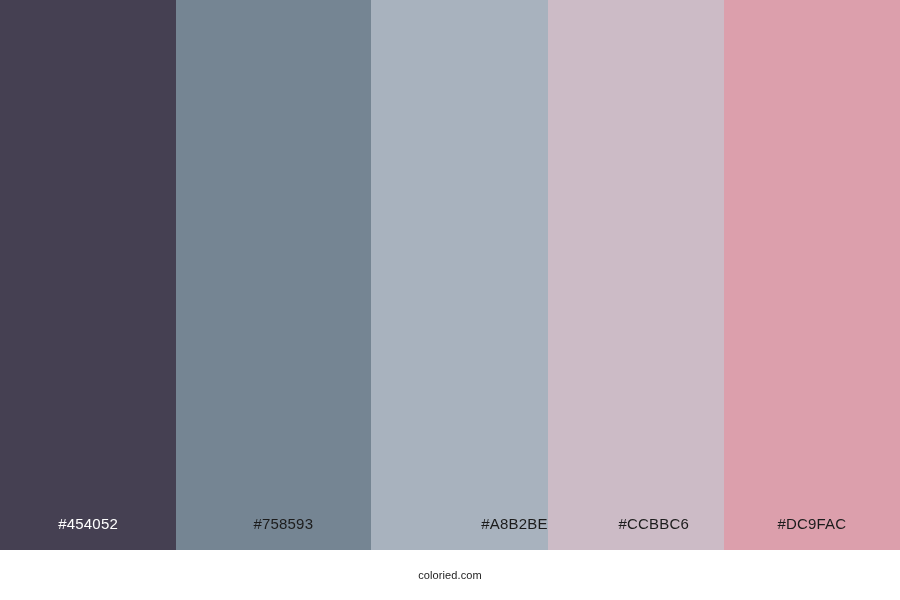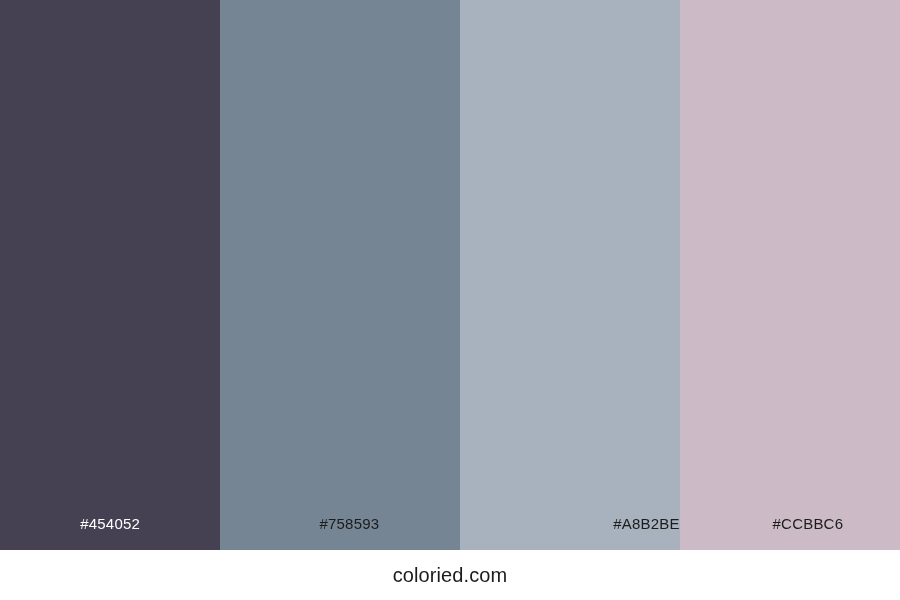--- a/index.html
+++ b/index.html
@@ -50,21 +50,21 @@
   .footer {
     width: 900px;
     height: 50px;
     background: #ffffff;
     display: flex;
     align-items: center;
     justify-content: center;
   }
   .footer-brand {
     font-family: "Liberation Sans", sans-serif;
-    font-size: 20px;
+    font-size: 11px;
     font-weight: 400;
     color: #1c1c1c;
     letter-spacing: 0.1px;
     line-height: 1;
   }
 </style>
 </head>
 <body>
 
 <div class="palette-page">
@@ -80,20 +80,23 @@
     </div>
 
     <div class="swatch" style="background-color: rgb(168, 178, 190);">
       <span class="swatch-label" style="color: rgb(28, 28, 28); text-align: right;">#A8B2BE</span>
     </div>
 
     <div class="swatch" style="background-color: rgb(204, 187, 198);">
       <span class="swatch-label" style="color: rgb(28, 28, 28); margin-left: 36px;">#CCBBC6</span>
     </div>
 
+    <div class="swatch" style="background-color: rgb(220, 159, 172);">
+      <span class="swatch-label" style="color: rgb(28, 28, 28);">#DC9FAC</span>
+    </div>
 
   </div>
 
   <div class="footer" style="background-color: rgb(255, 255, 255);">
     <span class="footer-brand" style="color: rgb(28, 28, 28);">coloried.com</span>
   </div>
 
 </div>
 
 </body></html>

